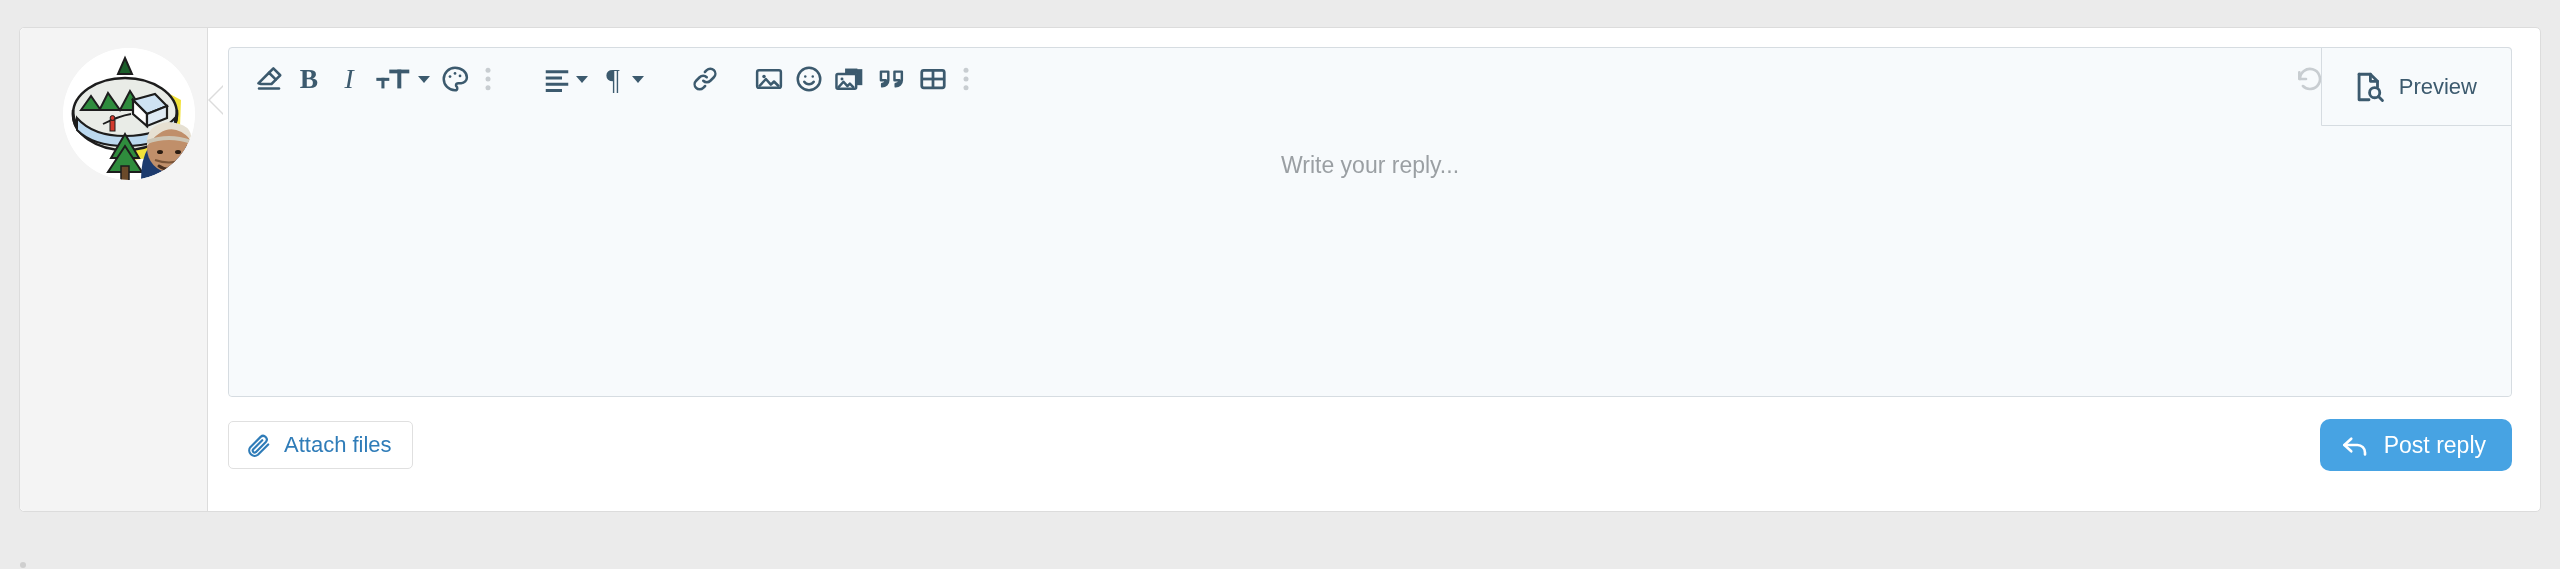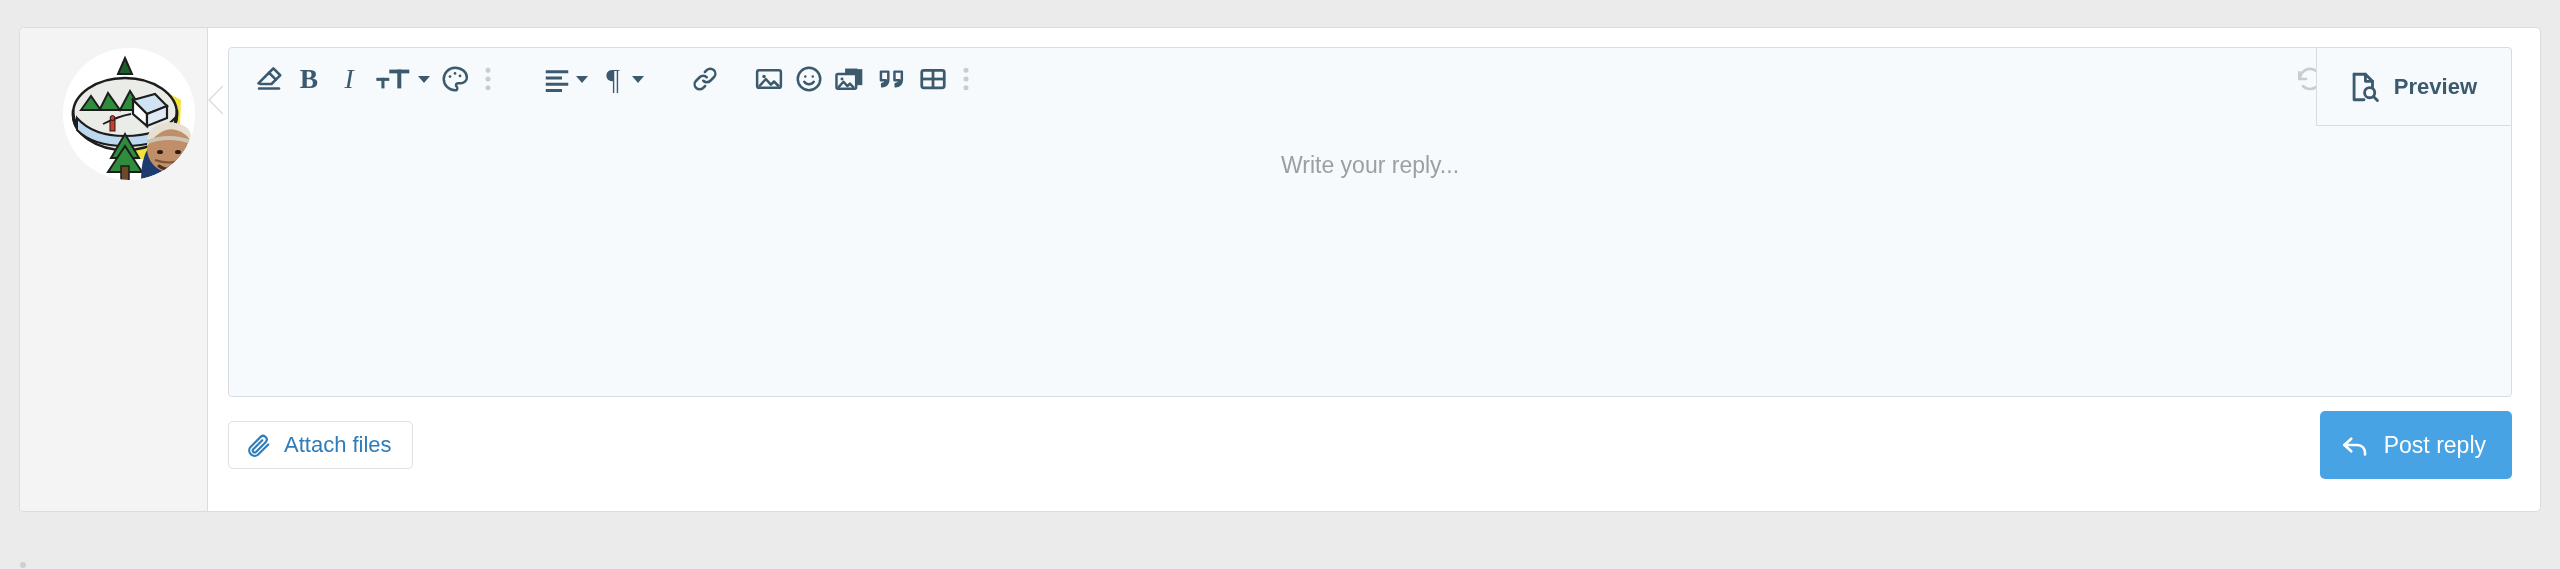--- a/index.html
+++ b/index.html
@@ -143,21 +143,21 @@
     height: 79px;
     display: flex;
     align-items: center;
     gap: 13px;
     padding: 0 34px 0 30px;
     background: #f7fafc;
     border: 1px solid #d6dce1;
     border-top-right-radius: 4px;
     color: #3c5a6e;
     font-size: 22px;
-    font-weight: bold;
+    font-weight: normal;
     cursor: pointer;
   }
   .preview-tab svg { display: block; }
 
   
   .editor-area {
     position: absolute;
     left: 0; right: 0;
     top: 79px; bottom: 0;
     padding: 24px 30px;
@@ -194,25 +194,25 @@
     font-size: 22px;
     cursor: pointer;
   }
   .attach-btn svg { display: block; }
 
   .post-btn {
     margin-left: auto;
     display: inline-flex;
     align-items: center;
     gap: 14px;
-    height: 68px;
+    height: 52px;
     padding: 0 26px 0 20px;
     background: #47a3e3;
     border: none;
-    border-radius: 5px;
+    border-radius: 10px;
     color: #ffffff;
     font-size: 23px;
     cursor: pointer;
   }
   .post-btn svg { display: block; }
 
   
   .bottom-sliver {
     position: absolute;
     left: 0; top: 560px;

